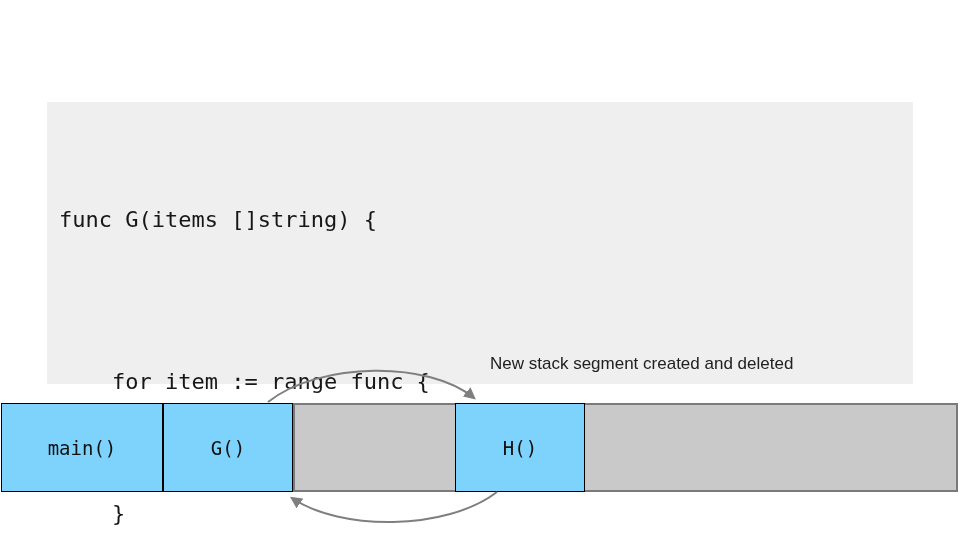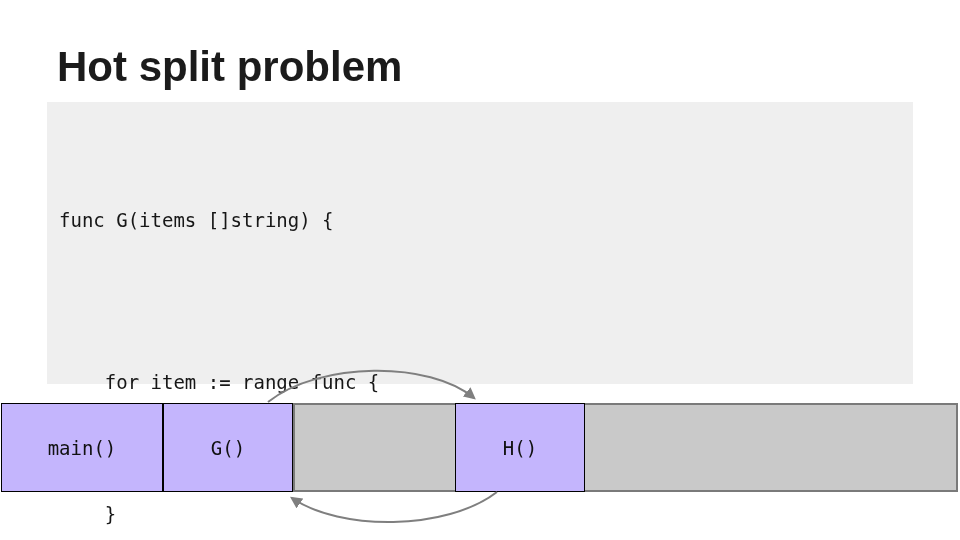--- a/index.html
+++ b/index.html
@@ -29,21 +29,21 @@
   .code-block {
     position: absolute;
     left: 47px;
     top: 102px;
     width: 866px;
     height: 282px;
     box-sizing: border-box;
     background: #efefef;
     padding: 19px 0 0 12px;
     font-family: "DejaVu Sans Mono", monospace;
-    font-size: 19px;
+    font-size: 22px;
     line-height: 22px;
     color: #171717;
     white-space: pre;
   }
   .code-para { margin: 0 0 8px 0; }
   .code-line { white-space: pre; }
   .annotation {
     position: absolute;
     left: 490px;
     top: 353px;
@@ -64,21 +64,21 @@
     height: 89px;
     box-sizing: border-box;
     background: #c9c9c9;
     border: 2px solid #7a7a7a;
   }
   .frame {
     position: absolute;
     top: 403px;
     height: 89px;
     box-sizing: border-box;
-    background: #c4b5fd;
+    background: #7dd3fc;
     border: 1.5px solid #000000;
     display: flex;
     align-items: center;
     justify-content: center;
     font-family: "DejaVu Sans Mono", monospace;
     font-size: 19px;
     color: #111111;
   }
   .frame-main { left: 1px;   width: 162px; }
   .frame-g    { left: 163px; width: 130px; }
@@ -89,35 +89,35 @@
     width: 960px;
     height: 540px;
     pointer-events: none;
   }
 </style>
 </head>
 <body>
 
 <div class="slide">
 
-  <h1 class="title">Hot split problem</h1>
 
   <div class="code-block">
     <div class="code-para">
       <div class="code-line">func G(items []string) {</div>
     </div>
     <div class="code-para">
       <div class="code-line">    for item := range func {</div>
       <div class="code-line">        H(item)</div>
       <div class="code-line">    }</div>
     </div>
     
   </div>
 
   <div class="annotation">
+    <div>New stack segment created and deleted</div>
   </div>
 
   <div class="segment-gray"></div>
 
   <div class="frame frame-main">main()</div>
   <div class="frame frame-g">G()</div>
   <div class="frame frame-h">H()</div>
 
   <svg class="arrow-layer" viewBox="0 0 960 540" xmlns="http://www.w3.org/2000/svg">
     <defs>

